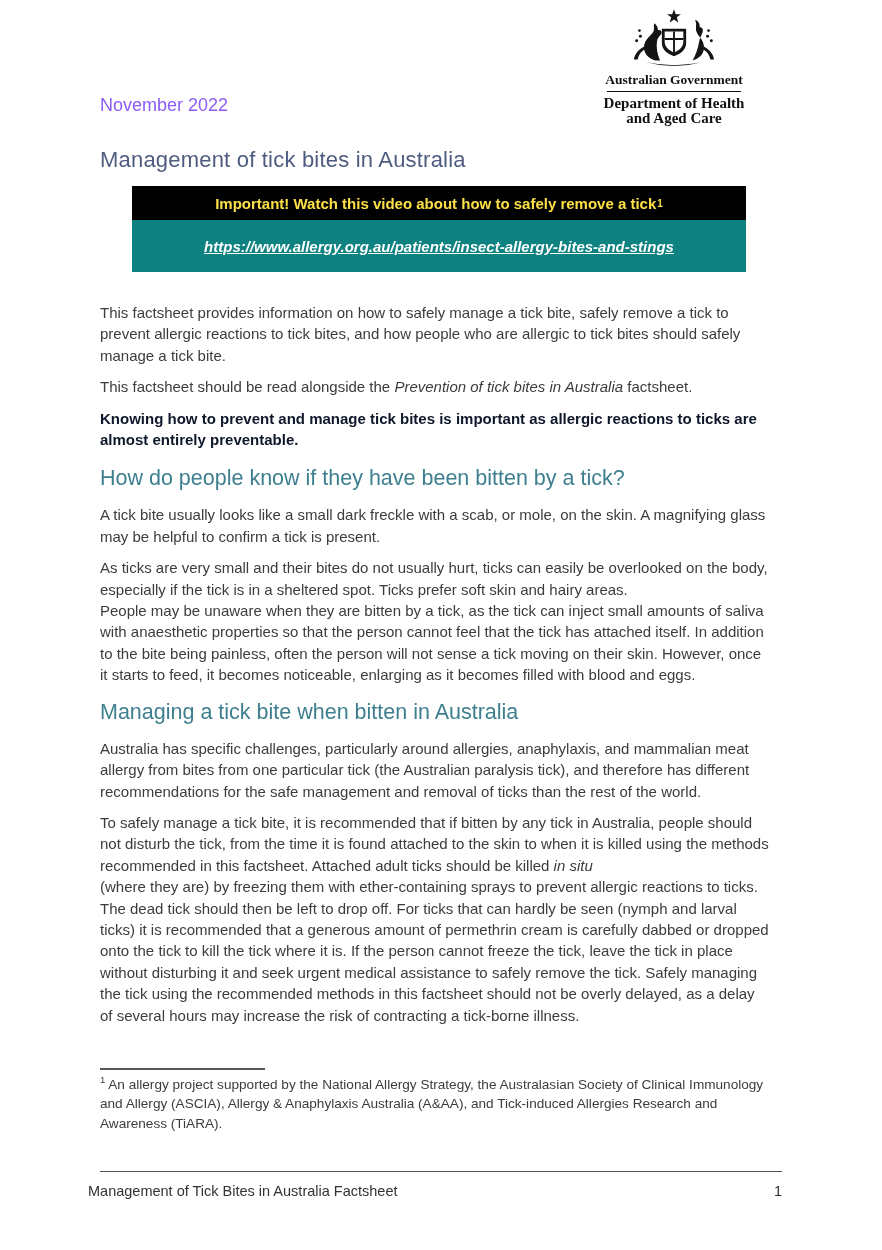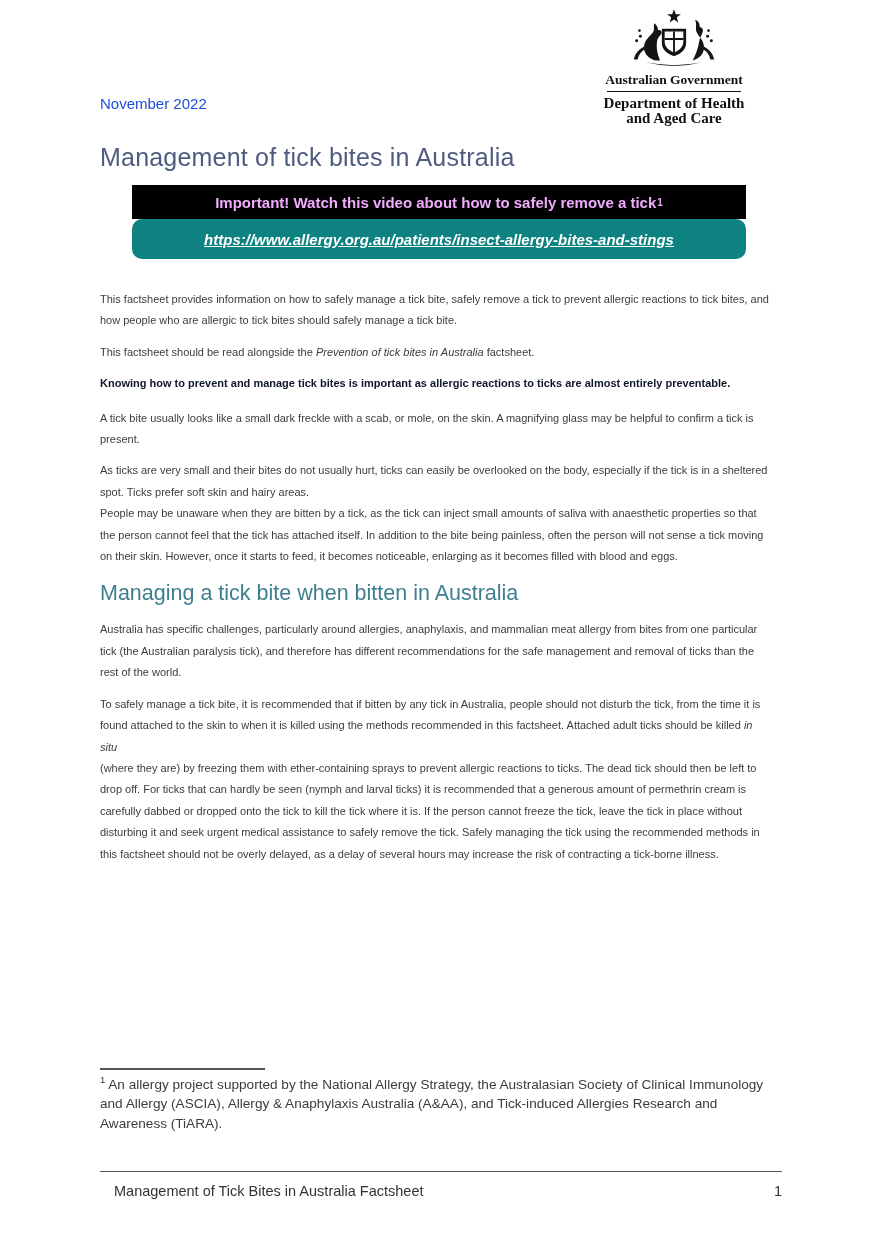--- a/index.html
+++ b/index.html
@@ -2,53 +2,53 @@
 <html><head>
 <meta charset="utf-8">
 <style>
   html, body { margin:0; padding:0; background:#ffffff; }
   .page {
     position:relative; width:882px; height:1250px; background:#ffffff;
     font-family:"Liberation Sans", sans-serif; color:#3c3c3c; overflow:hidden;
   }
   .content { position:absolute; left:100px; right:100px; top:0; }
 
-  .date { margin-top:95px; font-size:15px; color:#1d4ed8; }
-  .doc-title { margin-top:31px; font-size:25px; color:#4e5c7f; letter-spacing:0.2px; }
+  .date { margin-top:95px; font-size:18px; color:#8b5cf6; }
+  .doc-title { margin-top:31px; font-size:22px; color:#4e5c7f; letter-spacing:0.2px; }
 
   .banner { margin-top:13px; margin-left:32px; width:614px; }
   .banner-black {
     background:#000000; height:34px; display:flex; align-items:center; justify-content:center;
-    color:#f0abfc; font-weight:bold; font-size:15px;
+    color:#fde047; font-weight:bold; font-size:15px;
   }
   .banner-black sup { font-size:10px; margin-left:1px; }
   .banner-teal {
-    background:#0e8181; height:40px; display:flex; align-items:center; justify-content:center;border-radius:10px;
+    background:#0e8181; height:52px; display:flex; align-items:center; justify-content:center;
   }
   .banner-link {
     color:#ffffff; font-weight:bold; font-style:italic; font-size:15px;
     text-decoration:underline; cursor:pointer;
   }
 
-  p.body { font-size:11px; line-height:21.4px; color:#3c3c3c; margin:10px 12px 0 0; }
+  p.body { font-size:15px; line-height:21.4px; color:#3c3c3c; margin:10px 12px 0 0; }
   p.first-after-banner { margin-top:30px; }
   p.bold-para { font-weight:bold; color:#0f172a; }
   .italic { font-style:italic; }
 
   h2.sect { font-size:21.5px; font-weight:400; color:#3e7f8f; margin:16px 0 0 0; }
   p.after-head { margin-top:13px; }
 
   .footnote-block { position:absolute; left:100px; right:100px; top:1068px; }
   .footnote-rule { width:165px; border-top:2px solid #555555; }
   .footnote-text { margin-top:0; font-size:13.6px; line-height:19.8px; color:#3c3c3c; }
   .footnote-text sup { font-size:9.5px; margin-right:3px; }
 
   .footer-rule { position:absolute; left:100px; right:100px; top:1171px; border-top:1px solid #555555; }
   .footer-row {
-    position:absolute; left:114px; right:100px; top:1183px;
+    position:absolute; left:88px; right:100px; top:1183px;
     display:flex; justify-content:space-between; font-size:14.5px; color:#333333;
   }
 
   .logo { position:absolute; top:8px; left:602px; width:144px; text-align:center; color:#111111; }
   .crest { display:block; margin:0 auto; }
   .logo-gov { font-family:"Liberation Serif", serif; font-weight:bold; font-size:13.5px; margin-top:2px; white-space:nowrap; }
   .logo-rule { border-top:1.5px solid #111111; width:134px; margin:3px auto 4px auto; }
   .logo-dept { font-family:"Liberation Serif", serif; font-weight:bold; font-size:15px; line-height:14.5px; }
 </style>
 </head>
@@ -107,20 +107,21 @@
     </div>
 
     <p class="body first-after-banner">This factsheet provides information on how to safely manage a tick bite, safely remove a tick to prevent allergic reactions to tick bites, and how people who are allergic to tick bites should safely manage a tick bite.</p>
 
     <p class="body">
       <span>This factsheet should be read alongside the </span><span class="italic">Prevention of tick bites in Australia</span><span> factsheet.</span>
     </p>
 
     <p class="body bold-para">Knowing how to prevent and manage tick bites is important as allergic reactions to ticks are almost entirely preventable.</p>
 
+    <h2 class="sect">How do people know if they have been bitten by a tick?</h2>
 
     <p class="body after-head">A tick bite usually looks like a small dark freckle with a scab, or mole, on the skin. A magnifying glass may be helpful to confirm a tick is present.</p>
 
     <p class="body">
       <span>As ticks are very small and their bites do not usually hurt, ticks can easily be overlooked on the body, especially if the tick is in a sheltered spot. Ticks prefer soft skin and hairy areas.</span><br>
       <span>People may be unaware when they are bitten by a tick, as the tick can inject small amounts of saliva with anaesthetic properties so that the person cannot feel that the tick has attached itself. In addition to the bite being painless, often the person will not sense a tick moving on their skin. However, once it starts to feed, it becomes noticeable, enlarging as it becomes filled with blood and eggs.</span>
     </p>
 
     <h2 class="sect" style="margin-top:14px;">Managing a tick bite when bitten in Australia</h2>
 

